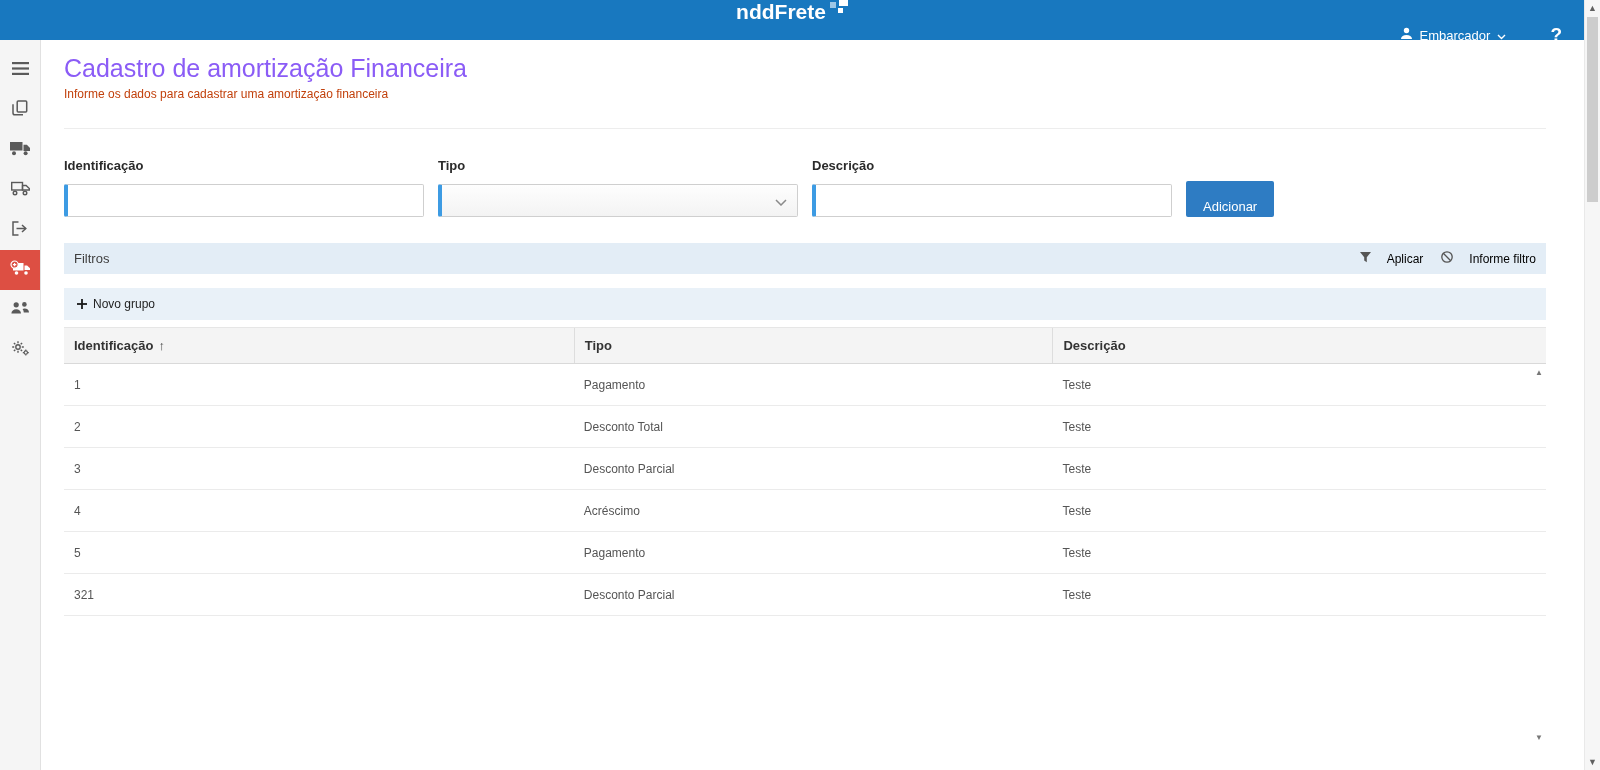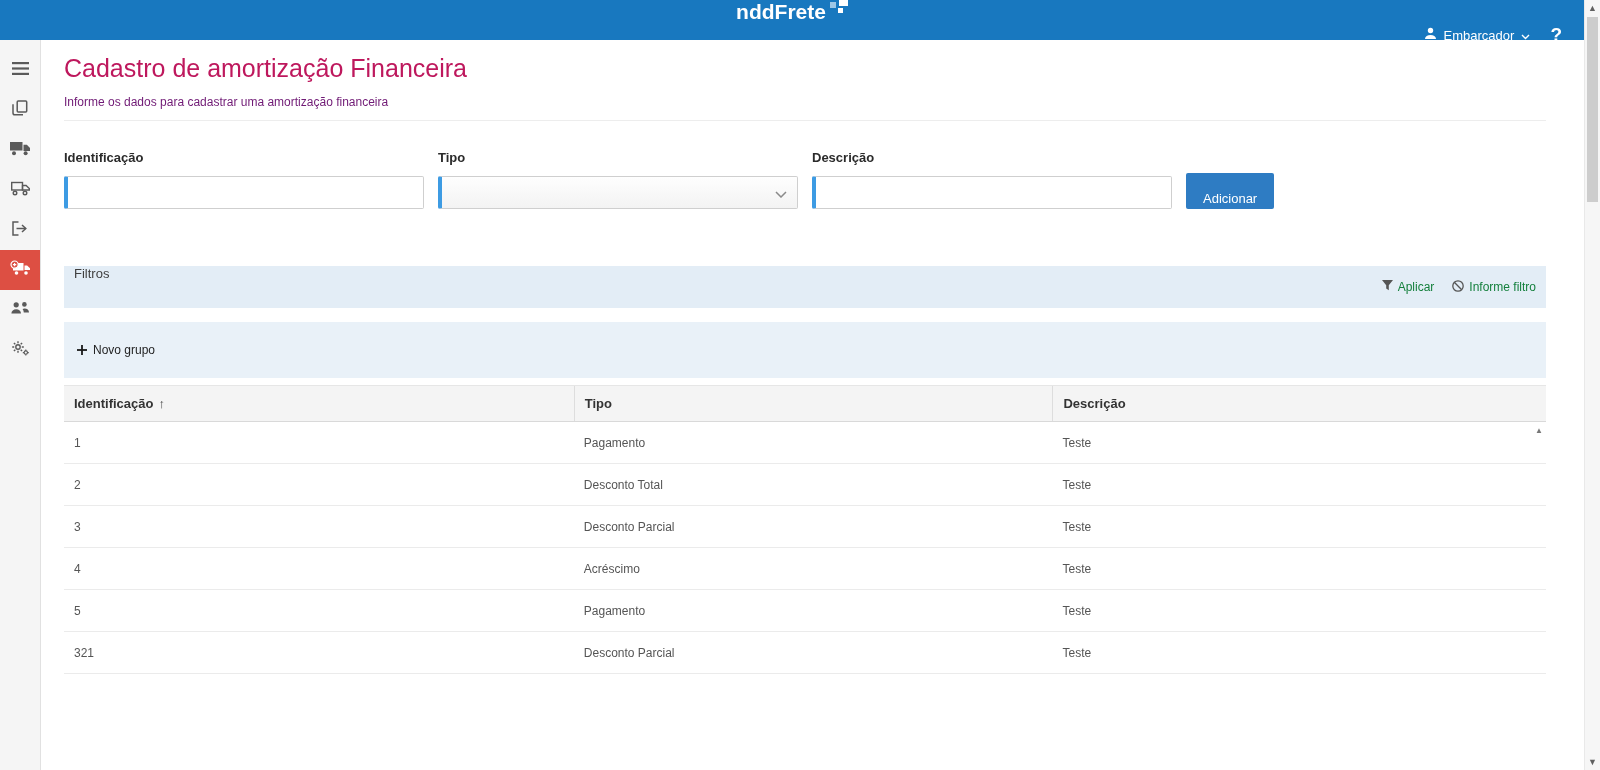--- a/index.html
+++ b/index.html
@@ -8,56 +8,56 @@
 
   
   .topbar { position: absolute; top: 0; left: 0; right: 16px; height: 40px; background: #1878bf;
             display: flex; align-items: center; padding: 0 16px; flex-direction: column; }
   .brand { position: relative; color: #fff; font-size: 21px; font-weight: 700; padding-right: 22px; cursor: pointer; }
   .squares { position: absolute; top: -3px; right: 0; width: 18px; height: 18px; }
   .sq { position: absolute; background: #fff; }
   .sq-big { width: 9px; height: 9px; top: 0; right: 0; }
   .sq-blue { width: 6px; height: 6px; top: 5px; left: 0; background: #9ec7e6; }
   .sq-small { width: 5px; height: 5px; top: 11px; left: 8px; }
-  .topbar-right { margin-left: auto; display: flex; align-items: center; gap: 14px; }
+  .topbar-right { margin-left: auto; display: flex; align-items: center; gap: 38px; }
   .user-menu { display: flex; align-items: center; gap: 7px; color: #fff; font-size: 13px; cursor: pointer; }
   .help-btn { color: #fff; font-size: 19px; font-weight: 700; cursor: pointer; padding: 0 6px; }
 
   
   .sidebar { position: absolute; top: 40px; left: 0; bottom: 0; width: 41px; background: #f5f5f5;
              border-right: 1px solid #e1e1e1; padding-top: 10px; display: flex; flex-direction: column; }
   .sb-item { height: 40px; display: flex; align-items: center; justify-content: center; color: #5a5a5a; cursor: pointer; }
   .sb-item.active { background: #dd4f43; color: #fff; }
 
   
   .content { position: absolute; top: 40px; left: 41px; right: 16px; bottom: 0; background: #fff;
              padding: 0 38px 0 23px; overflow: hidden; }
-  .page-title { margin-top: 14px; font-size: 25px; font-weight: 400; color: #be185d; }
-  .page-subtitle { margin-top: 12px; font-size: 12px; color: #701a75; padding-bottom: 11px; border-bottom: 1px solid #ededed; }
+  .page-title { margin-top: 14px; font-size: 25px; font-weight: 400; color: #8b5cf6; }
+  .page-subtitle { margin-top: 4px; font-size: 12px; color: #c2410c; padding-bottom: 27px; border-bottom: 1px solid #ededed; }
 
   
   .form-row { margin-top: 29px; display: flex; align-items: flex-end; }
   .field { width: 360px; margin-right: 14px; }
   .field-label { display: block; font-size: 13px; font-weight: 700; color: #2b2b2b; margin-bottom: 11px; }
   .text-input { width: 100%; height: 33px; border: 1px solid #cfcfcf; border-left: 4px solid #3d9be3;
                 border-radius: 2px; padding: 0 9px; font-size: 13px; color: #333; outline: none;
                 font-family: inherit; background: #fff; }
   .select-box { width: 100%; height: 33px; border: 1px solid #cfcfcf; border-left: 4px solid #3d9be3;
                 border-radius: 2px; background: linear-gradient(#fefefe, #f3f3f3); display: flex;
                 align-items: center; justify-content: flex-end; padding: 0 10px; cursor: pointer; }
   .btn-primary { height: 33px; padding: 18px 17px; background: #2e7cc3; border: none; border-radius: 2px;
                  color: #fff; font-size: 13px; cursor: pointer; font-family: inherit; }
 
   
-  .filters-bar { margin-top: 57px; height: 42px; background: #e3edf6; display: flex; padding: 0 10px; }
+  .filters-bar { margin-top: 26px; height: 31px; background: #e3edf6; display: flex; align-items: center; padding: 0 10px; }
   .filters-title { font-size: 13px; color: #3f3f3f; }
   .filter-actions { margin-left: auto; display: flex; align-items: center; gap: 18px; }
-  .filter-action { display: flex; align-items: center; gap: 5px; font-size: 12px; color: #15803d; cursor: pointer; }
-
-  .new-group-row { margin-top: 14px; height: 56px; background: #e9f1f8; display: flex; align-items: center;
+  .filter-action { display: flex; align-items: center; gap: 16px; font-size: 12px; color: #000000; cursor: pointer; }
+
+  .new-group-row { margin-top: 14px; height: 32px; background: #e9f1f8; display: flex; align-items: center;
                    padding: 0 13px; font-size: 12px; color: #1f1f1f; cursor: pointer; }
   .new-group-row .plus-wrap { margin-right: 6px; display: flex; }
 
   
   .grid { margin-top: 7px; }
   .grid-header { display: flex; height: 37px; background: #f4f4f4; border-top: 1px solid #e6e6e6;
                  border-bottom: 1px solid #d9d9d9; }
   .gh-cell { display: flex; align-items: center; padding: 0 10px; font-size: 13px; font-weight: 700; color: #333; cursor: pointer; }
   .gh-cell + .gh-cell { border-left: 1px solid #dddddd; }
   .col-id { width: 34.4%; } .col-tipo { width: 32.3%; } .col-desc { flex: 1; }

